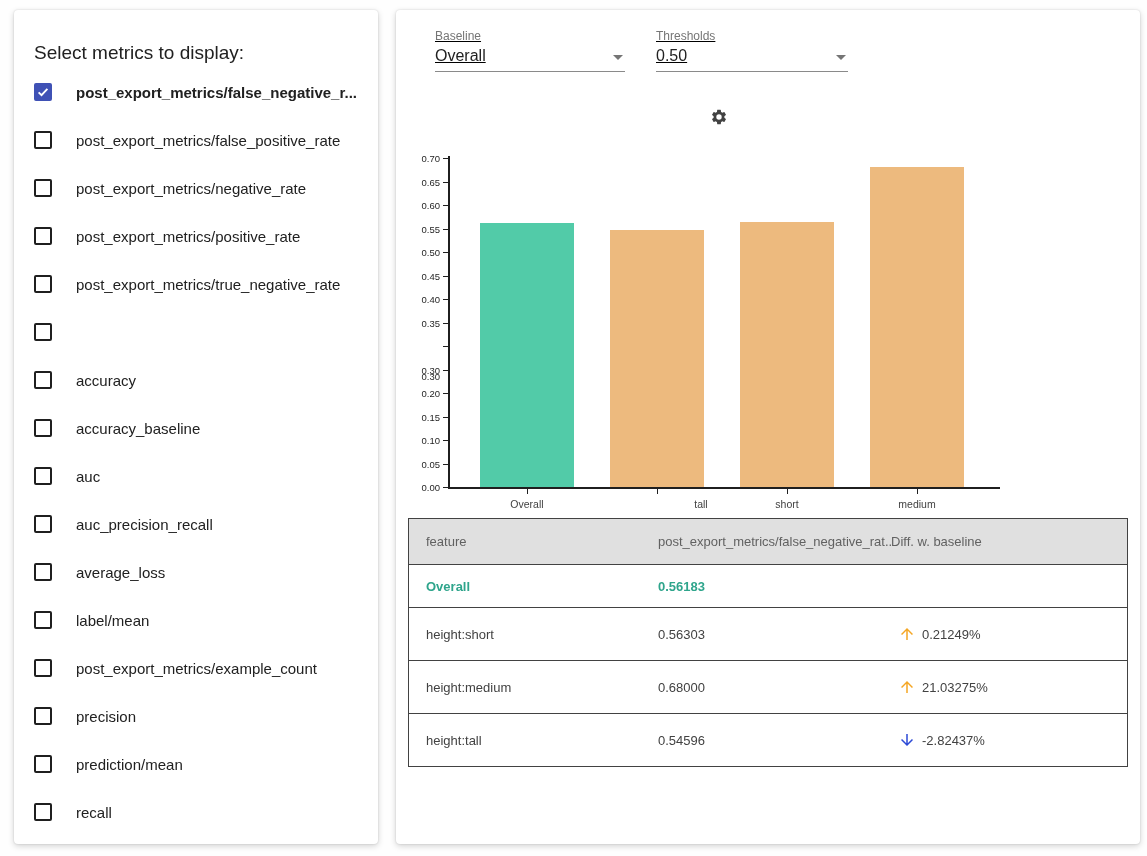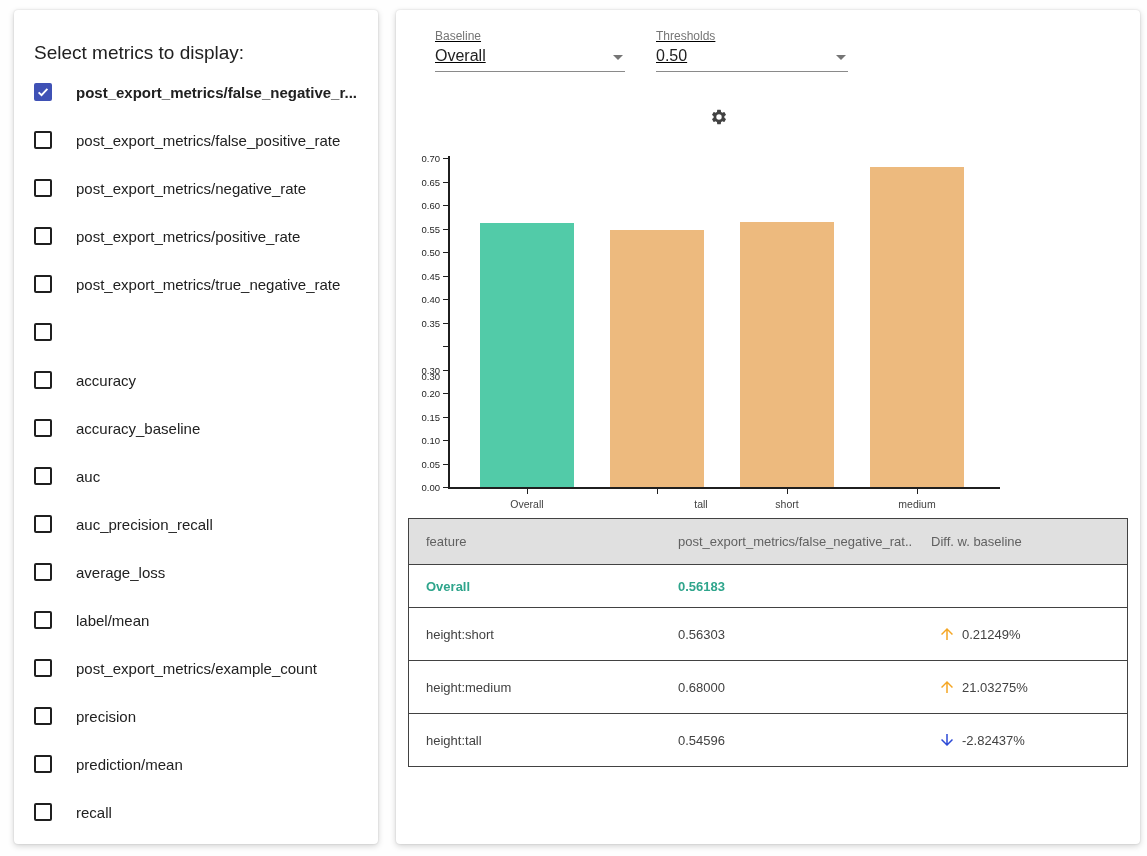--- a/index.html
+++ b/index.html
@@ -37,21 +37,21 @@
   .ytick-label { position:absolute; font-size:9.5px; color:#1f1f1f; width:30px; text-align:right; }
   .ytick-mark  { position:absolute; height:1px; width:5px; background:#1f1f1f; }
   .y-axis { position:absolute; width:2px; background:#1f1f1f; }
   .x-axis { position:absolute; height:2px; background:#1f1f1f; }
   .bar { position:absolute; }
   .xtick-mark { position:absolute; width:1px; height:5px; background:#1f1f1f; }
   .xtick-label { position:absolute; font-size:10.5px; color:#424242; transform:translateX(-50%); }
 
   
   #metric-table { position:absolute; left:12px; top:508px; width:720px; border:1px solid #424242; background:#fff; }
-  .t-row { display:grid; grid-template-columns:249px 233px 1fr; align-items:center; border-top:1px solid #424242;gap:20px; }
+  .t-row { display:grid; grid-template-columns:249px 233px 1fr; align-items:center; border-top:1px solid #424242; }
   .t-row:first-child { border-top:none; }
   .t-header { background:#e0e0e0; height:45px; }
   .t-header .t-cell { font-size:13px; color:#616161; }
   .t-cell { font-size:13px; color:#424242; white-space:nowrap; overflow:hidden; }
   .t-cell.c1 { padding-left:17px; }
   .t-row.highlight .t-cell { color:#2FA58C; font-weight:bold; }
   .diff-cell { display:flex; align-items:center; gap:6px; padding-left:7px; }
   .diff-arrow { width:18px; height:18px; }
   .diff-text { font-size:13px; color:#424242; }
 </style>

